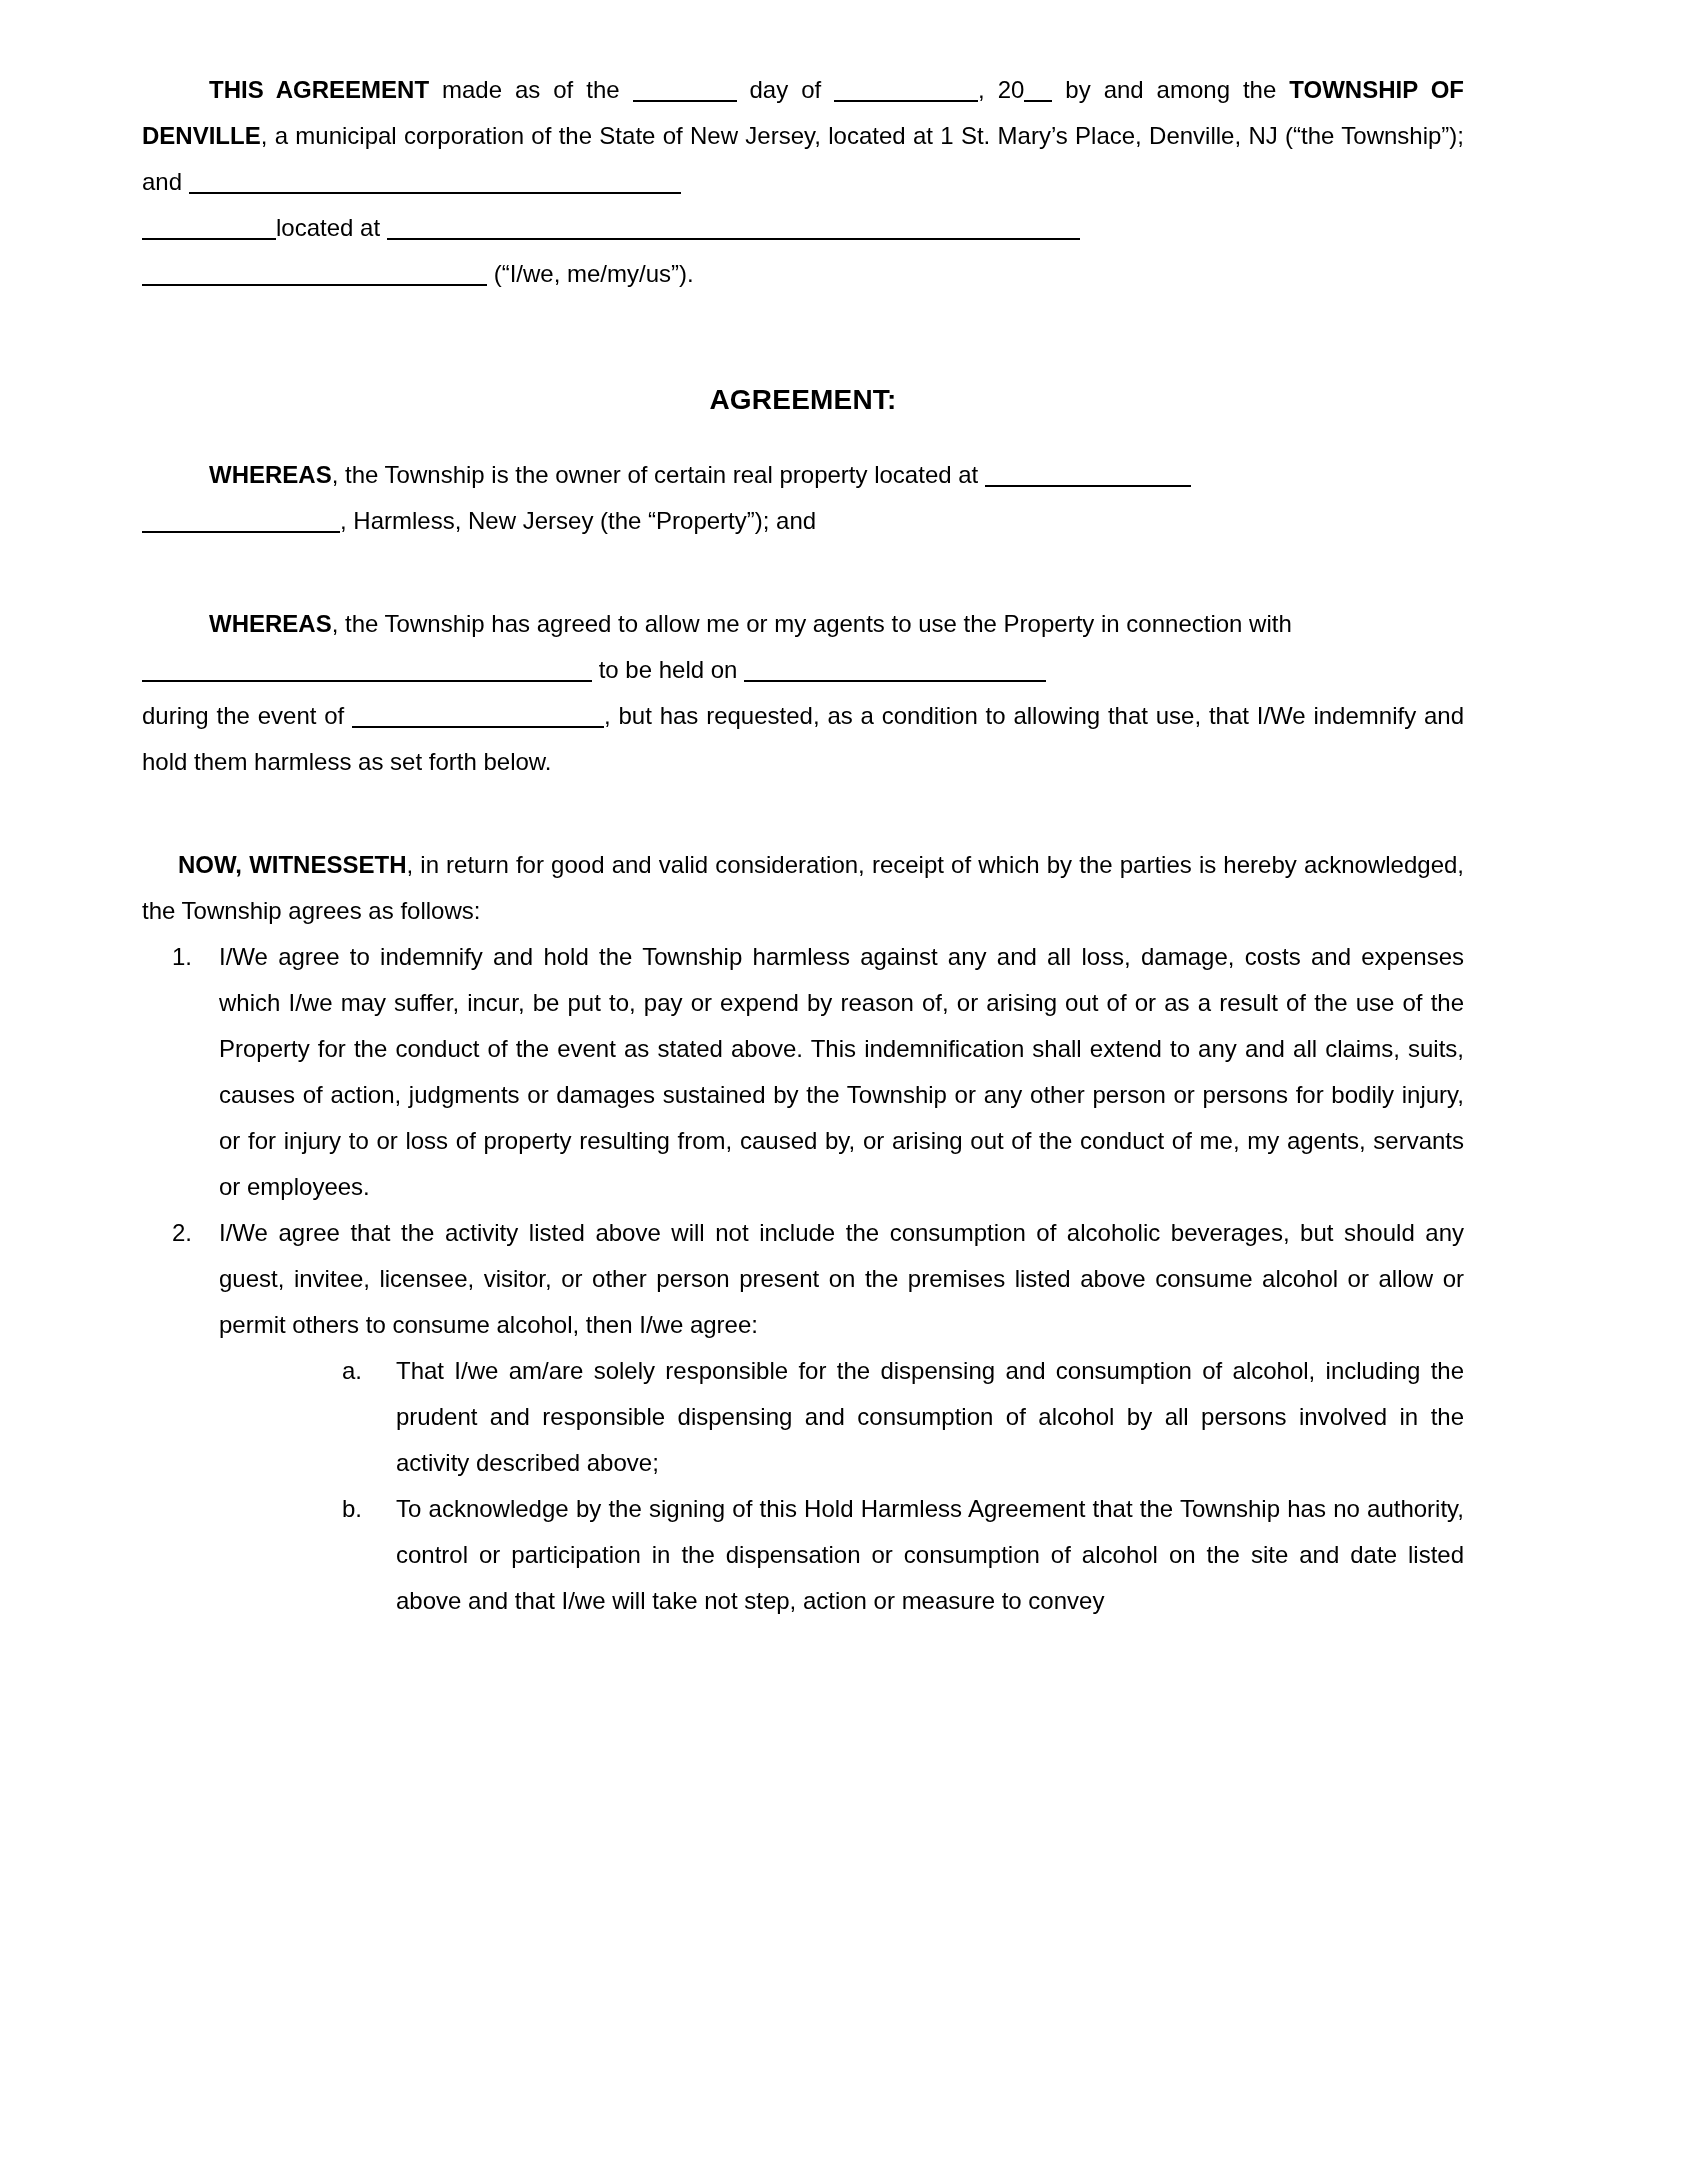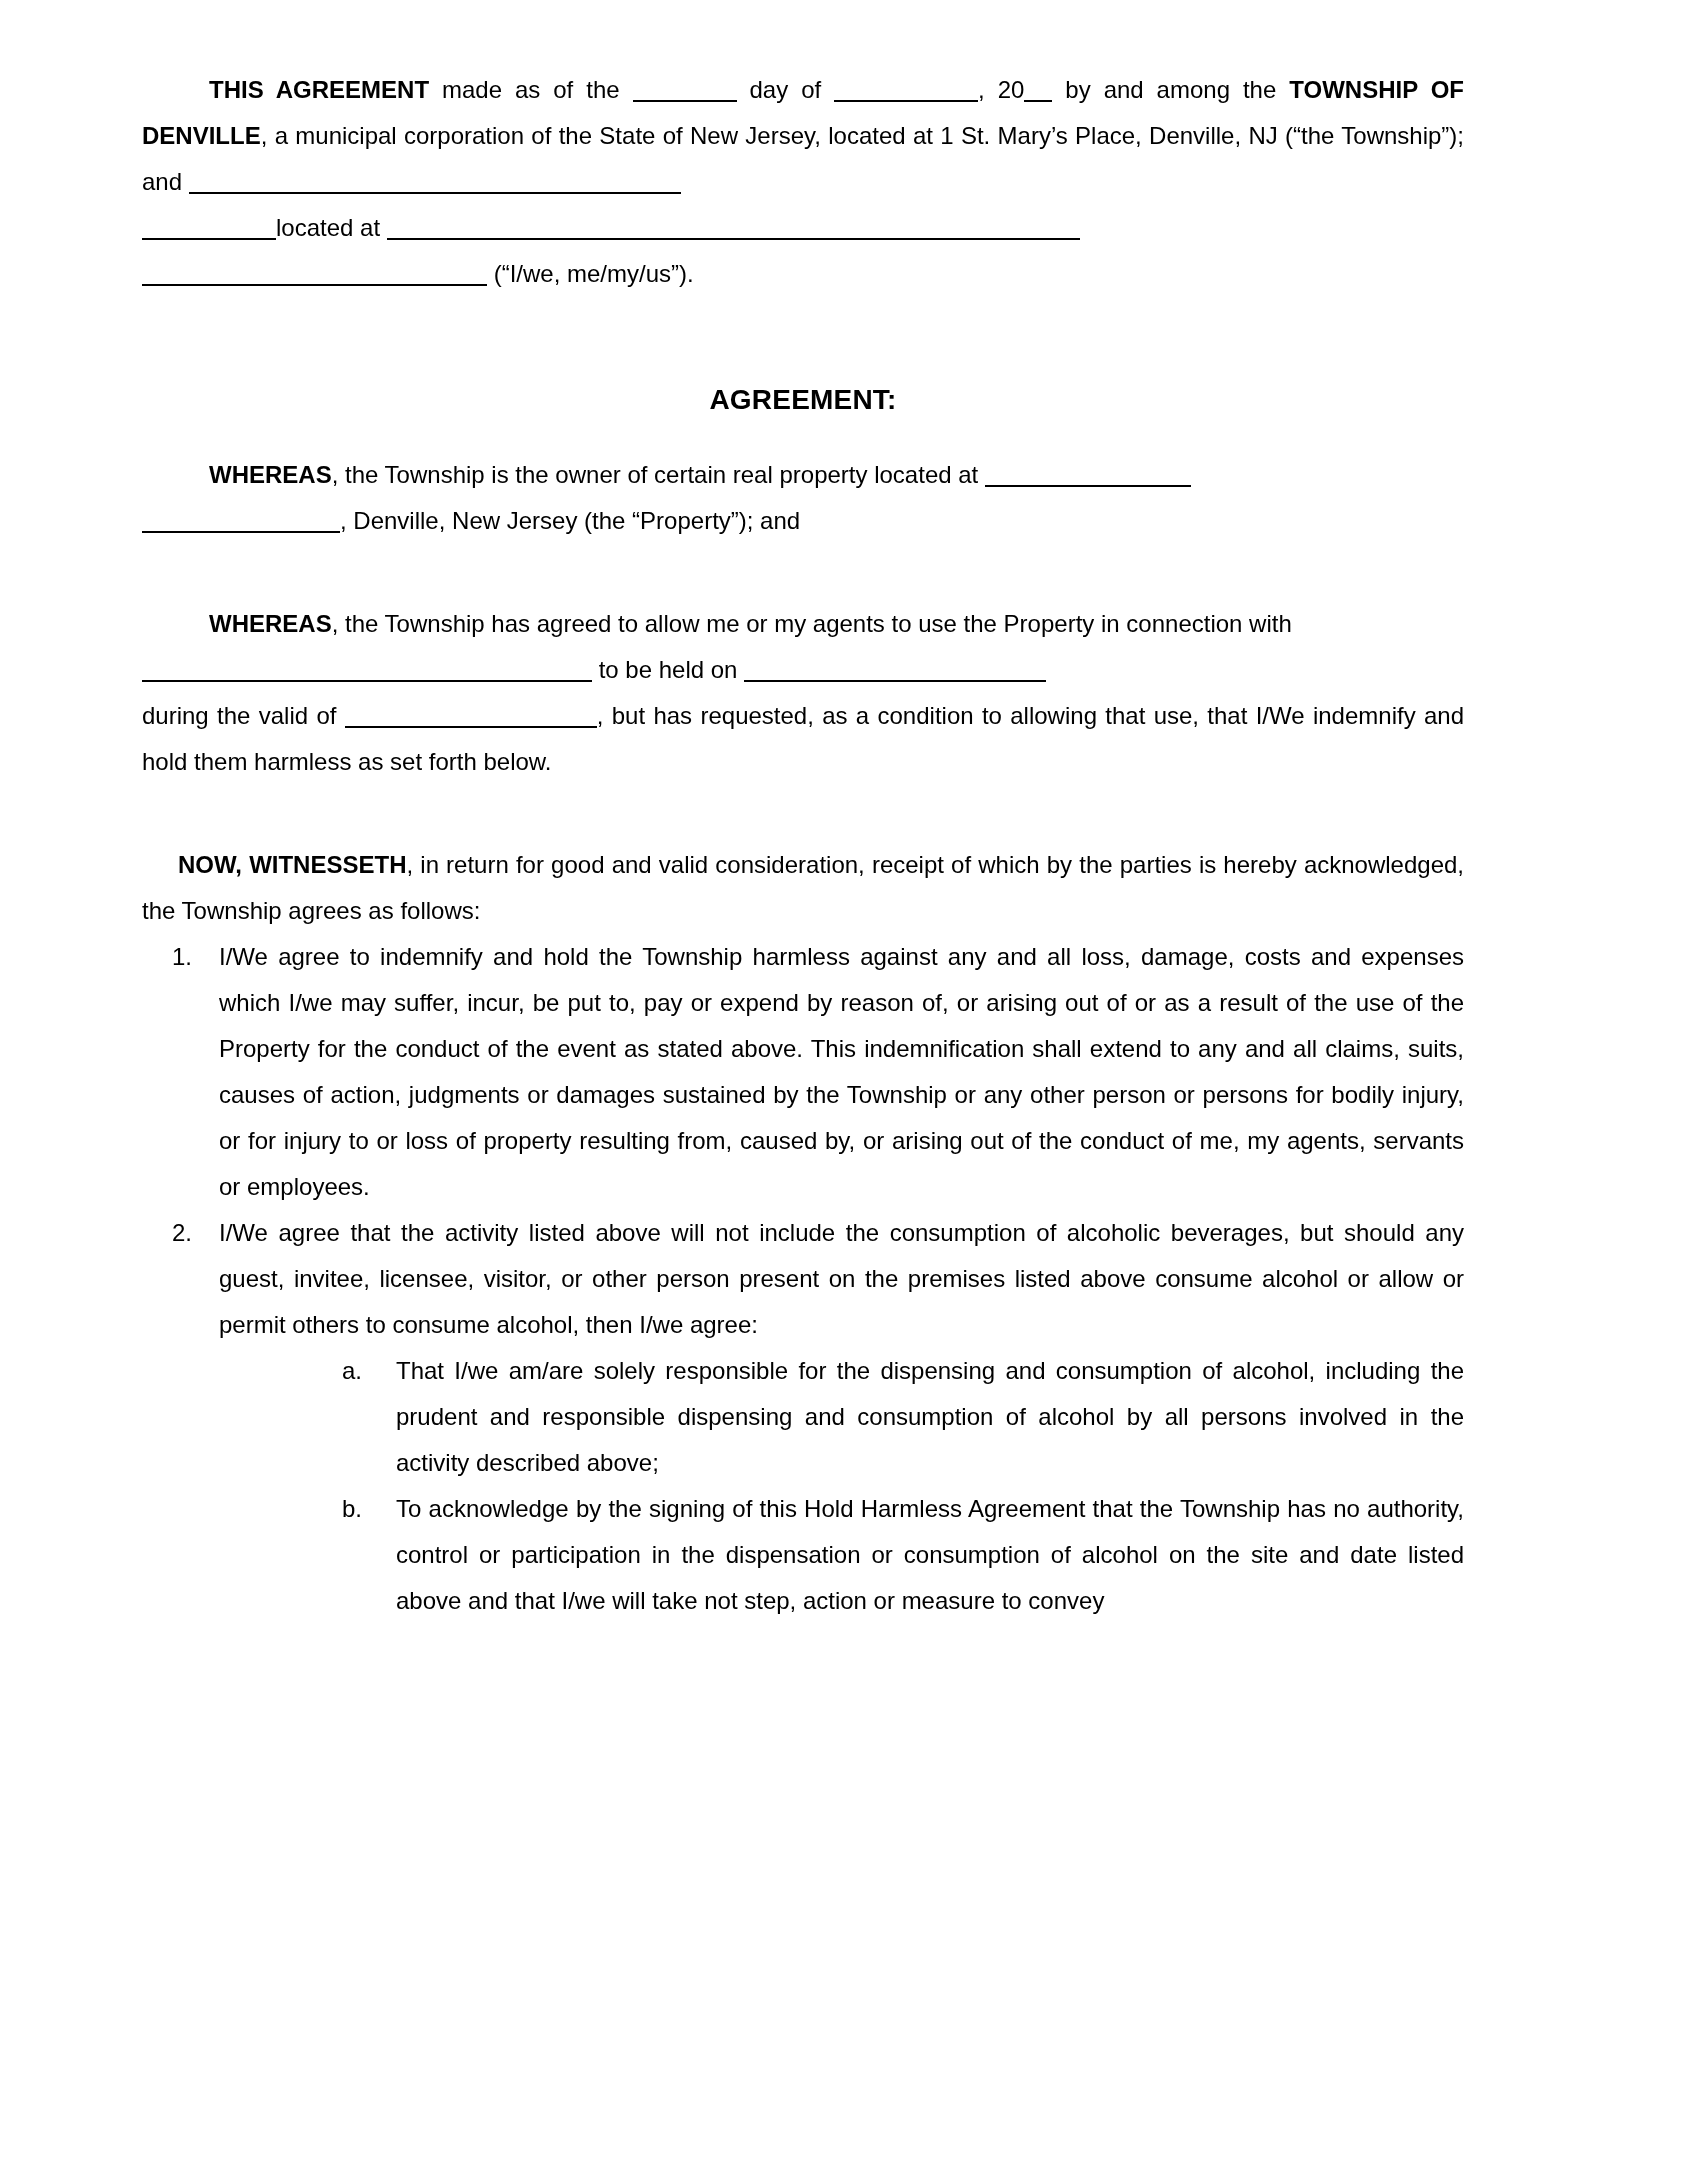--- a/index.html
+++ b/index.html
@@ -175,35 +175,35 @@
 
     <div class="witnesseth">AGREEMENT:</div>
 
     <div class="sp-36"></div>
 
     <div>
       <div class="line-row">
         <span class="indent"></span><span class="bold">WHEREAS</span><span>, the Township is the owner of certain real property located at </span><span class="blank w-prop1"></span>
       </div>
       <div class="line-row">
-        <span class="blank w-prop2"></span><span>, Denville, New Jersey (the “Property”); and</span>
+        <span class="blank w-prop2"></span><span>, Harmless, New Jersey (the “Property”); and</span>
       </div>
     </div>
 
     <div class="sp-58"></div>
 
     <div>
       <p class="body-text">
         <span class="indent"></span><span class="bold">WHEREAS</span><span>, the Township has agreed to allow me or my agents to use the Property in connection with </span>
       </p>
       <div class="line-row">
         <span class="blank w-event"></span><span> to be held on </span><span class="blank w-date"></span>
       </div>
       <p class="body-text lastline-left">
-        <span>during the valid of </span><span class="blank w-hours"></span><span>, but has requested, as a condition to allowing that use, that I/We indemnify and hold them harmless as set forth below.</span>
+        <span>during the event of </span><span class="blank w-hours"></span><span>, but has requested, as a condition to allowing that use, that I/We indemnify and hold them harmless as set forth below.</span>
       </p>
     </div>
 
     <div class="sp-58"></div>
 
     <p class="body-text lastline-left">
       <span class="indent" style="width:36px"></span><span class="bold">NOW, WITNESSETH</span><span>, in return for good and valid consideration, receipt of which by the parties is hereby acknowledged, the Township agrees as follows:</span>
     </p>
 
     <ol class="num-list">

